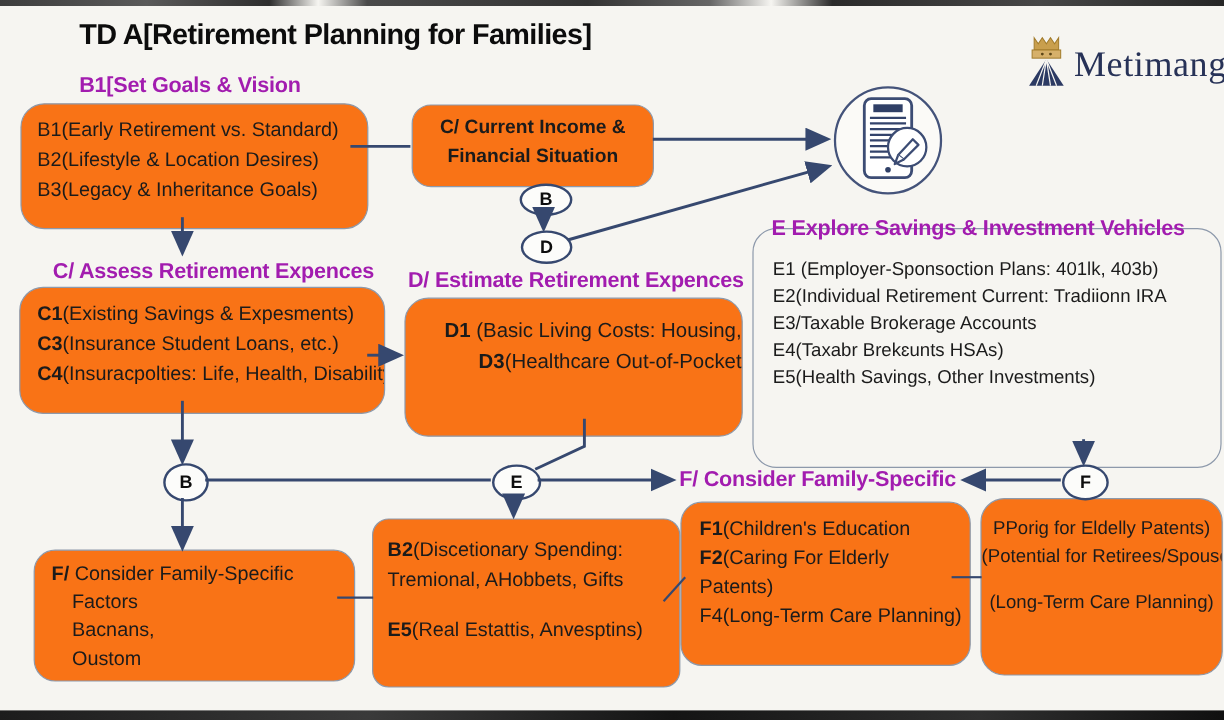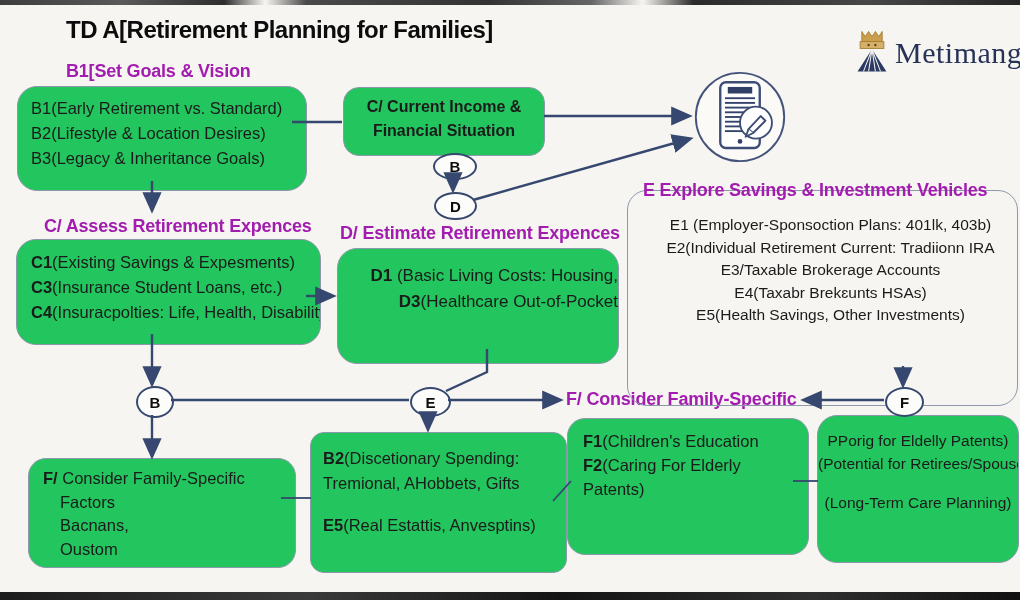--- a/index.html
+++ b/index.html
@@ -4,21 +4,21 @@
 <style>
   html,body{margin:0;padding:0;}
   #stage{
     position:relative;width:1020px;height:600px;overflow:hidden;
     background:#f6f5f1;font-family:"Liberation Sans",sans-serif;color:#161616;
   }
   .strip{position:absolute;left:0;width:1020px;}
   .strip.top{top:0;height:5px;background:linear-gradient(90deg,#3d3d3d 0%,#5a5a5a 12%,#2e2e2e 22%,#f6f5f1 26%,#4a4a4a 30%,#333 48%,#666 58%,#f6f5f1 63%,#2b2b2b 68%,#474747 85%,#262626 100%);}
   .strip.bottom{top:592px;height:8px;background:linear-gradient(90deg,#1c1c1c 0%,#3a3a3a 30%,#141414 55%,#2f2f2f 80%,#101010 100%);}
   .hdg{position:absolute;font-weight:bold;white-space:nowrap;color:#a21caf;letter-spacing:-0.2px;}
-  .box{position:absolute;background:#22c55e;border:1.6px solid #8d99ab;color:#1b1b1b;overflow:hidden;}
+  .box{position:absolute;background:#f97316;border:1.6px solid #8d99ab;color:#1b1b1b;overflow:hidden;}
   .ln{white-space:nowrap;min-height:1em;}
   .pfx{font-weight:bold;}
   .node{position:absolute;background:#fcfcfa;border:2px solid #36486f;border-radius:50%;
     display:flex;align-items:center;justify-content:center;font-weight:bold;font-size:15px;color:#0d0d0d;}
   #title{position:absolute;left:66px;top:16px;font-size:24px;font-weight:bold;letter-spacing:-0.5px;color:#0c0c0c;}
   #logo{position:absolute;left:855px;top:28px;display:flex;align-items:center;white-space:nowrap;}
   #logo .logo-text{font-family:"Liberation Serif",serif;font-size:30px;color:#273257;margin-left:6px;letter-spacing:0.5px;}
   svg.overlay{position:absolute;left:0;top:0;pointer-events:none;}
   .indent-rest .ln:not(:first-child){padding-left:17px;}
   .centered{text-align:center;}
@@ -68,21 +68,21 @@
     <div class="ln"><span class="pfx">C1</span><span>(Existing Savings &amp; Expesments)</span></div>
     <div class="ln"><span class="pfx">C3</span><span>(Insurance Student Loans, etc.)</span></div>
     <div class="ln"><span class="pfx">C4</span><span>(Insuracpolties: Life, Health, Disability</span></div>
   </div>
 
   <div class="box" style="left:337px;top:248px;width:260px;height:100px;border-radius:20px;padding:14px 0 0 20px;font-size:17px;line-height:26px;text-align:right;">
     <div class="ln"><span class="pfx">D1</span><span> (Basic Living Costs: Housing,</span></div>
     <div class="ln"><span class="pfx">D3</span><span>(Healthcare Out-of-Pocket</span></div>
   </div>
 
-  <div class="box" style="left:627px;top:190px;width:373px;height:175px;border-radius:20px;padding:23px 0 16px 16px;font-size:15.5px;line-height:22.5px;background:transparent;text-align:center;">
+  <div class="box" style="left:627px;top:190px;width:373px;height:175px;border-radius:20px;padding:23px 0 0 16px;font-size:15.5px;line-height:22.5px;background:transparent;">
     <div class="ln">E1 (Employer-Sponsoction Plans: 401lk, 403b)</div>
     <div class="ln">E2(Individual Retirement Current: Tradiionn IRA</div>
     <div class="ln">E3/Taxable Brokerage Accounts</div>
     <div class="ln">E4(Taxabr Brekɛunts  HSAs)</div>
     <div class="ln">E5(Health Savings, Other Investments)</div>
   </div>
 
   <div class="box indent-rest" style="left:28px;top:458px;width:252px;height:100px;border-radius:18px;padding:8px 0 0 14px;font-size:16.5px;line-height:23.5px;">
     <div class="ln"><span class="pfx">F/</span><span> Consider Family-Specific</span></div>
     <div class="ln"><span class="pfx"></span><span>Factors</span></div>
@@ -94,20 +94,21 @@
     <div class="ln"><span class="pfx">B2</span><span>(Discetionary Spending:</span></div>
     <div class="ln"><span class="pfx"></span><span>Tremional, AHobbets, Gifts</span></div>
     <div class="ln"><span class="pfx"></span><span></span></div>
     <div class="ln"><span class="pfx">E5</span><span>(Real Estattis, Anvesptins)</span></div>
   </div>
 
   <div class="box" style="left:567px;top:418px;width:225px;height:125px;border-radius:18px;padding:10px 0 0 15px;font-size:16.5px;line-height:24px;">
     <div class="ln"><span class="pfx">F1</span><span>(Children's Education</span></div>
     <div class="ln"><span class="pfx">F2</span><span>(Caring For Elderly</span></div>
     <div class="ln"><span class="pfx"></span><span>Patents)</span></div>
+    <div class="ln"><span class="pfx"></span><span>F4(Long-Term Care Planning)</span></div>
   </div>
 
   <div class="box centered" style="left:817px;top:415px;width:200px;height:133px;border-radius:20px;padding:13px 0 0 0;font-size:15.5px;line-height:23px;">
     <div class="ln">PPorig for Eldelly Patents)</div>
     <div class="ln">(Potential for Retirees/Spouses)</div>
     <div class="ln"></div>
     <div class="ln">(Long-Term Care Planning)</div>
   </div>
 
   <div class="node" style="left:433px;top:153px;width:40px;height:23px;">B</div>

